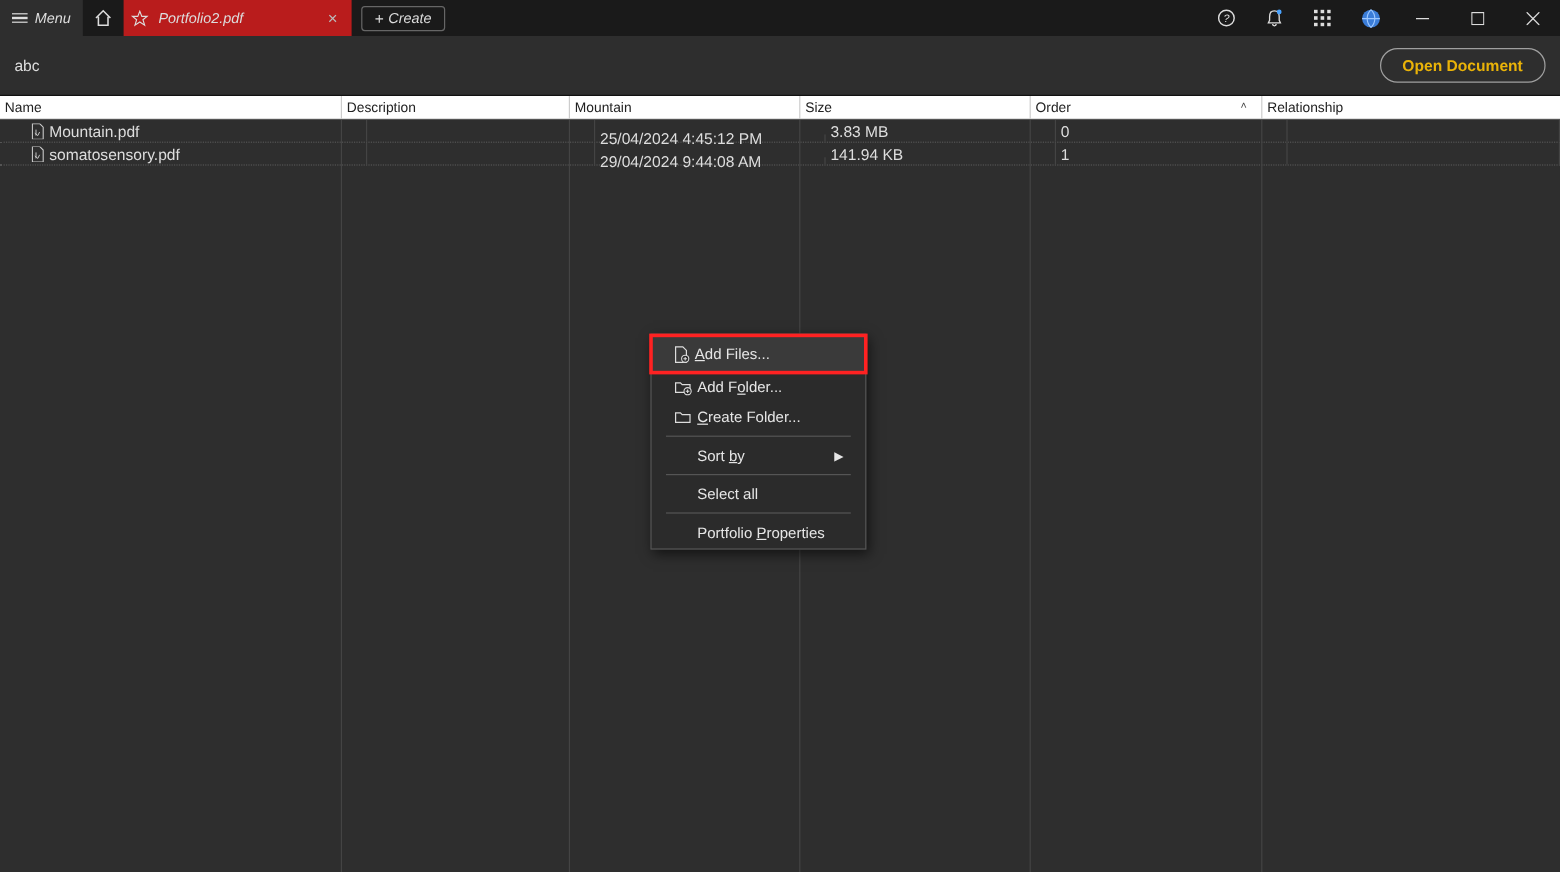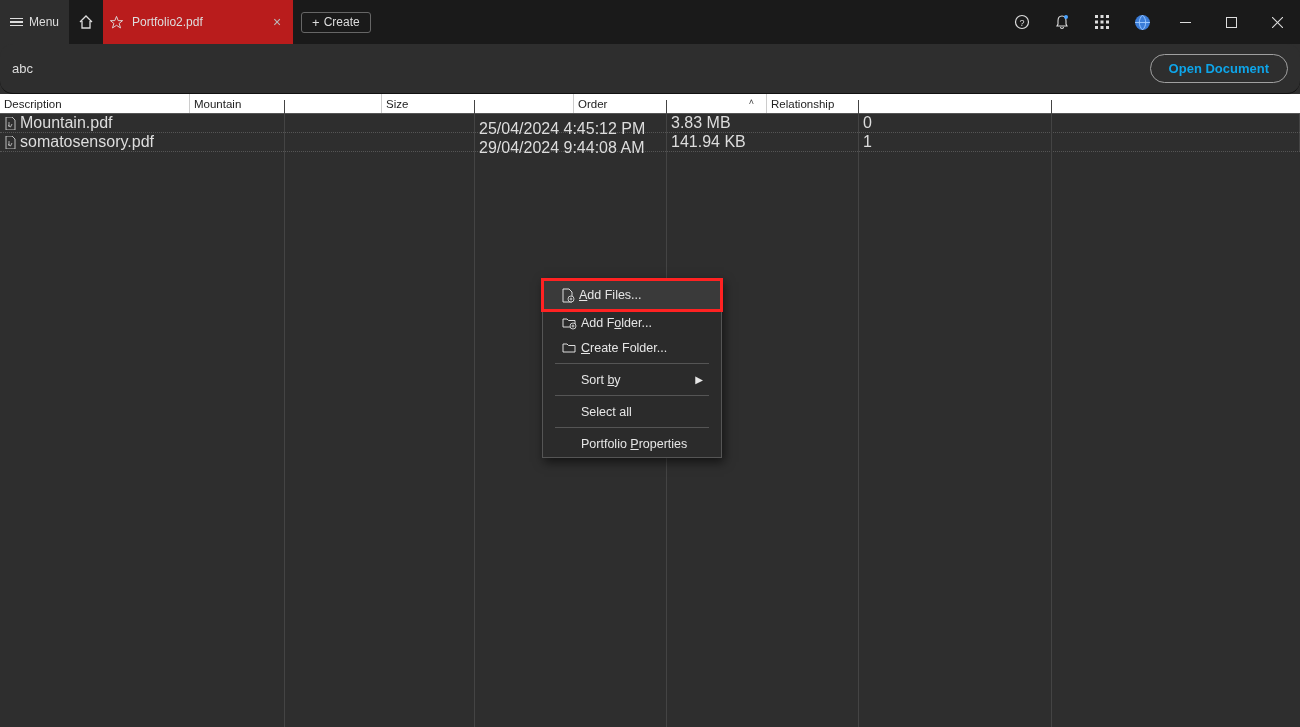--- a/index.html
+++ b/index.html
@@ -1,52 +1,52 @@
 <!DOCTYPE html>
 <html><head>
 <meta charset="utf-8">
 <style>
   * { margin: 0; padding: 0; box-sizing: border-box; font-family: "Segoe UI", Arial, sans-serif; }
   body { background: #2e2e2e; color: #ddd; width: 1300px; height: 727px; overflow: hidden; user-select: none; }
 
   
-  .titlebar { display: flex; align-items: center; height: 44px; background: #1a1a1a; }
+  .titlebar { display: flex; align-items: center; height: 30px; background: #1a1a1a; font-style: italic; }
   .menu-btn { display: flex; align-items: center; gap: 6px; padding: 0 10px; height: 100%; background: #2e2e2e; cursor: pointer; font-size: 12px; }
   .hamburger { display: flex; flex-direction: column; gap: 2px; }
   .hamburger span { display: block; width: 13px; height: 1.5px; background: #ddd; }
   .home-btn { width: 34px; height: 100%; display: flex; align-items: center; justify-content: center; cursor: pointer; }
   .tab { display: flex; align-items: center; height: 100%; padding: 0 8px 0 6px; background: #b91c1c; gap: 6px; font-size: 12px; min-width: 190px; }
   .tab .star { margin-right: 2px; }
   .tab .tab-title { flex: 1; }
   .tab .close { width: 16px; text-align: center; cursor: pointer; font-size: 14px; color: #bbb; }
   .create-btn { display: flex; align-items: center; gap: 4px; border: 1px solid #666; border-radius: 3px; padding: 2px 10px; margin-left: 8px; font-size: 12px; cursor: pointer; }
   .titlebar-spacer { flex: 1; }
   .title-icon { width: 40px; height: 100%; display: flex; align-items: center; justify-content: center; cursor: pointer; }
   .win-ctrl { width: 46px; height: 100%; display: flex; align-items: center; justify-content: center; cursor: pointer; }
 
   
-  .secondbar { display: flex; align-items: center; height: 50px; background: #2e2e2e; padding: 0 12px; border-bottom: 1px solid #111; border-radius: 13px; }
+  .secondbar { display: flex; align-items: center; height: 50px; background: #2e2e2e; padding: 0 12px; border-bottom: 1px solid #111; }
   .secondbar .path { font-size: 13px; color: #ddd; }
   .secondbar-spacer { flex: 1; }
-  .open-doc-btn { border: 1.5px solid #a0a0a0; border-radius: 16px; padding: 6px 18px; font-size: 13px; font-weight: 600; cursor: pointer; color: #0ea5e9; }
+  .open-doc-btn { border: 1.5px solid #a0a0a0; border-radius: 16px; padding: 6px 18px; font-size: 13px; font-weight: 600; cursor: pointer; color: #eab308; }
 
   
   .table-header { display: flex; height: 20px; background: #fff; color: #222; font-size: 11.5px; border-bottom: 1px solid #555; }
   .col { display: flex; align-items: center; padding: 0 4px; border-right: 1px solid #ccc; }
   .col-name { width: 285px; }
   .col-desc { width: 190px; align-items: center; }
   .col-mod { width: 192px; }
   .col-size { width: 192px; }
   .col-order { width: 193px; position: relative; text-align: right; }
   .col-rel { flex: 1; border-right: none; }
   .sort-caret { position: absolute; right: 12px; top: 3px; font-size: 9px; color: #444; }
 
   
   .rows { }
-  .row { display: flex; height: 19px; font-size: 16px; border-bottom: 1px dotted #555; color: #ddd; }
+  .row { display: flex; height: 19px; font-size: 13px; border-bottom: 1px dotted #555; color: #ddd; padding-left: 21px; }
   .row .cell { display: flex; align-items: center; padding: 0 4px; border-right: 1px solid #444; }
   .cell-name { width: 285px; gap: 4px; }
   .cell-desc { width: 190px; }
   .cell-mod { width: 192px; margin-top: 12px; }
   .cell-size { width: 192px; }
   .cell-order { width: 193px; }
   .cell-rel { flex: 1; border-right: none; }
   .file-ico { width: 12px; height: 14px; display: inline-flex; align-items: center; justify-content: center; }
 
   
@@ -149,20 +149,23 @@
 
 <div class="secondbar">
   <span class="path">abc</span>
   <div class="secondbar-spacer"></div>
   <div class="open-doc-btn">
     <span>Open Document</span>
   </div>
 </div>
 
 <div class="table-header">
+  <div class="col col-name">
+      <span>Name</span>
+    </div>
   <div class="col col-desc">
       <span>Description</span>
     </div>
   <div class="col col-mod">
       <span>Mountain</span>
     </div>
   <div class="col col-size">
       <span>Size</span>
     </div>
   <div class="col col-order">

